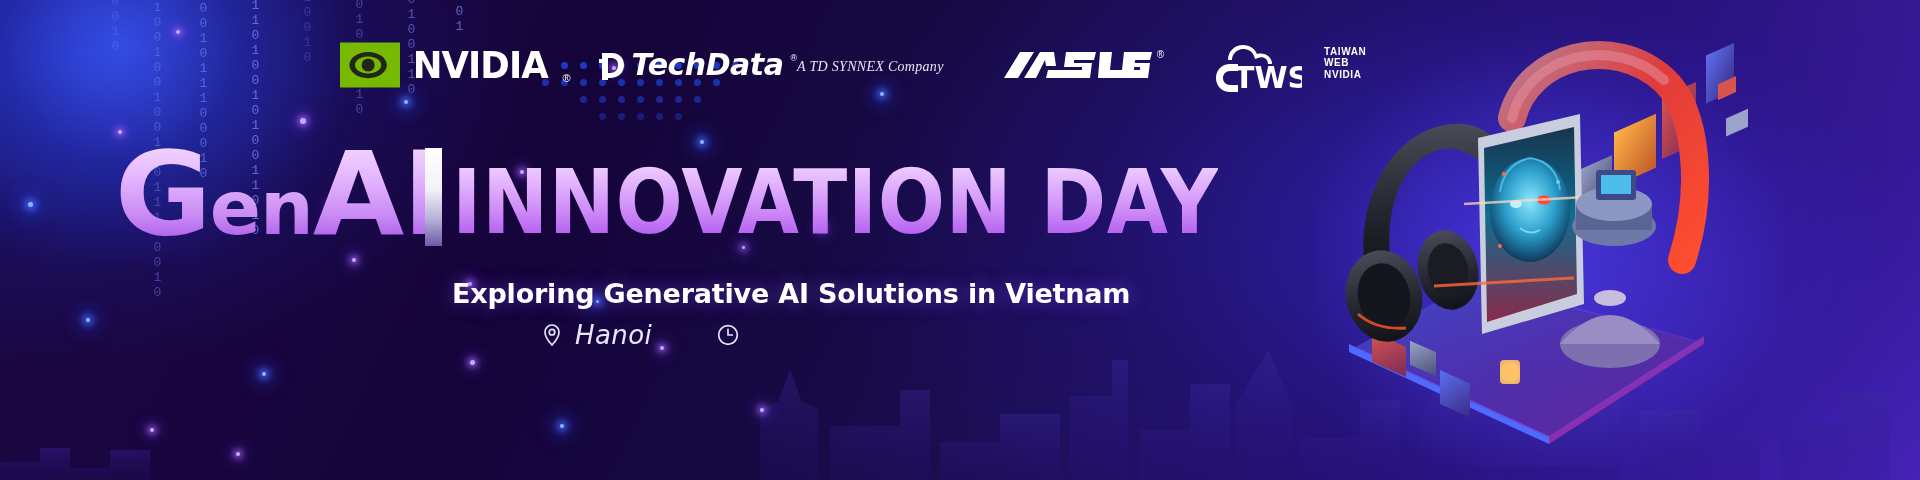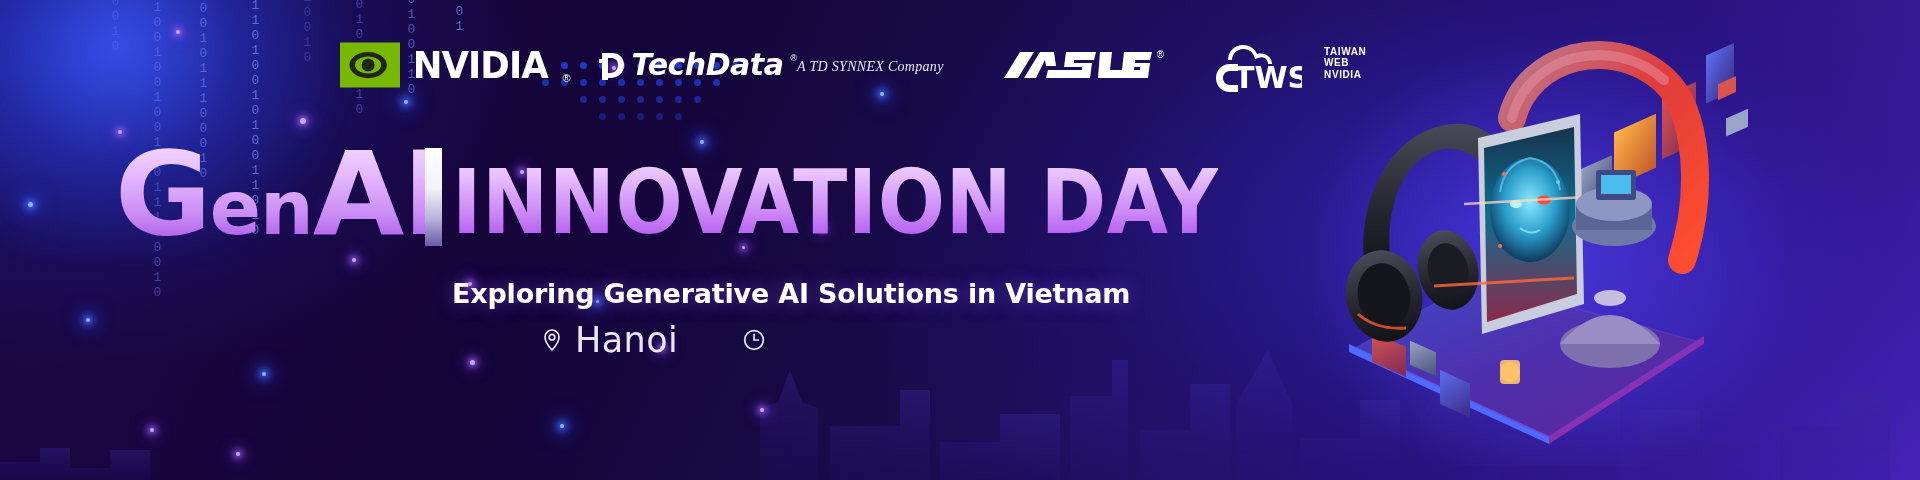--- a/index.html
+++ b/index.html
@@ -148,23 +148,24 @@
     text-shadow:0 0 18px rgba(140,90,255,.55);
     white-space:nowrap;
   }
 
   .meta {
     position:absolute; left:540px; top:320px;
     display:flex; align-items:center; gap:64px;
   }
   .meta-item { display:flex; align-items:center; gap:11px; }
   .meta-item .txt {
-    color:#eae6ff; font-size:35px; font-weight:400;
+    color:#eae6ff; font-size:26px; font-weight:400;
     letter-spacing:.4px;
     font-family:"DejaVu Sans", sans-serif;
+    font-style:italic;
   }
   .meta-icon { width:24px; height:24px; flex:0 0 auto; }
 
   
   .art { position:absolute; right:136px; top:14px; width:470px; height:452px; }
 </style>
 </head>
 <body>
 
 <div class="banner">

